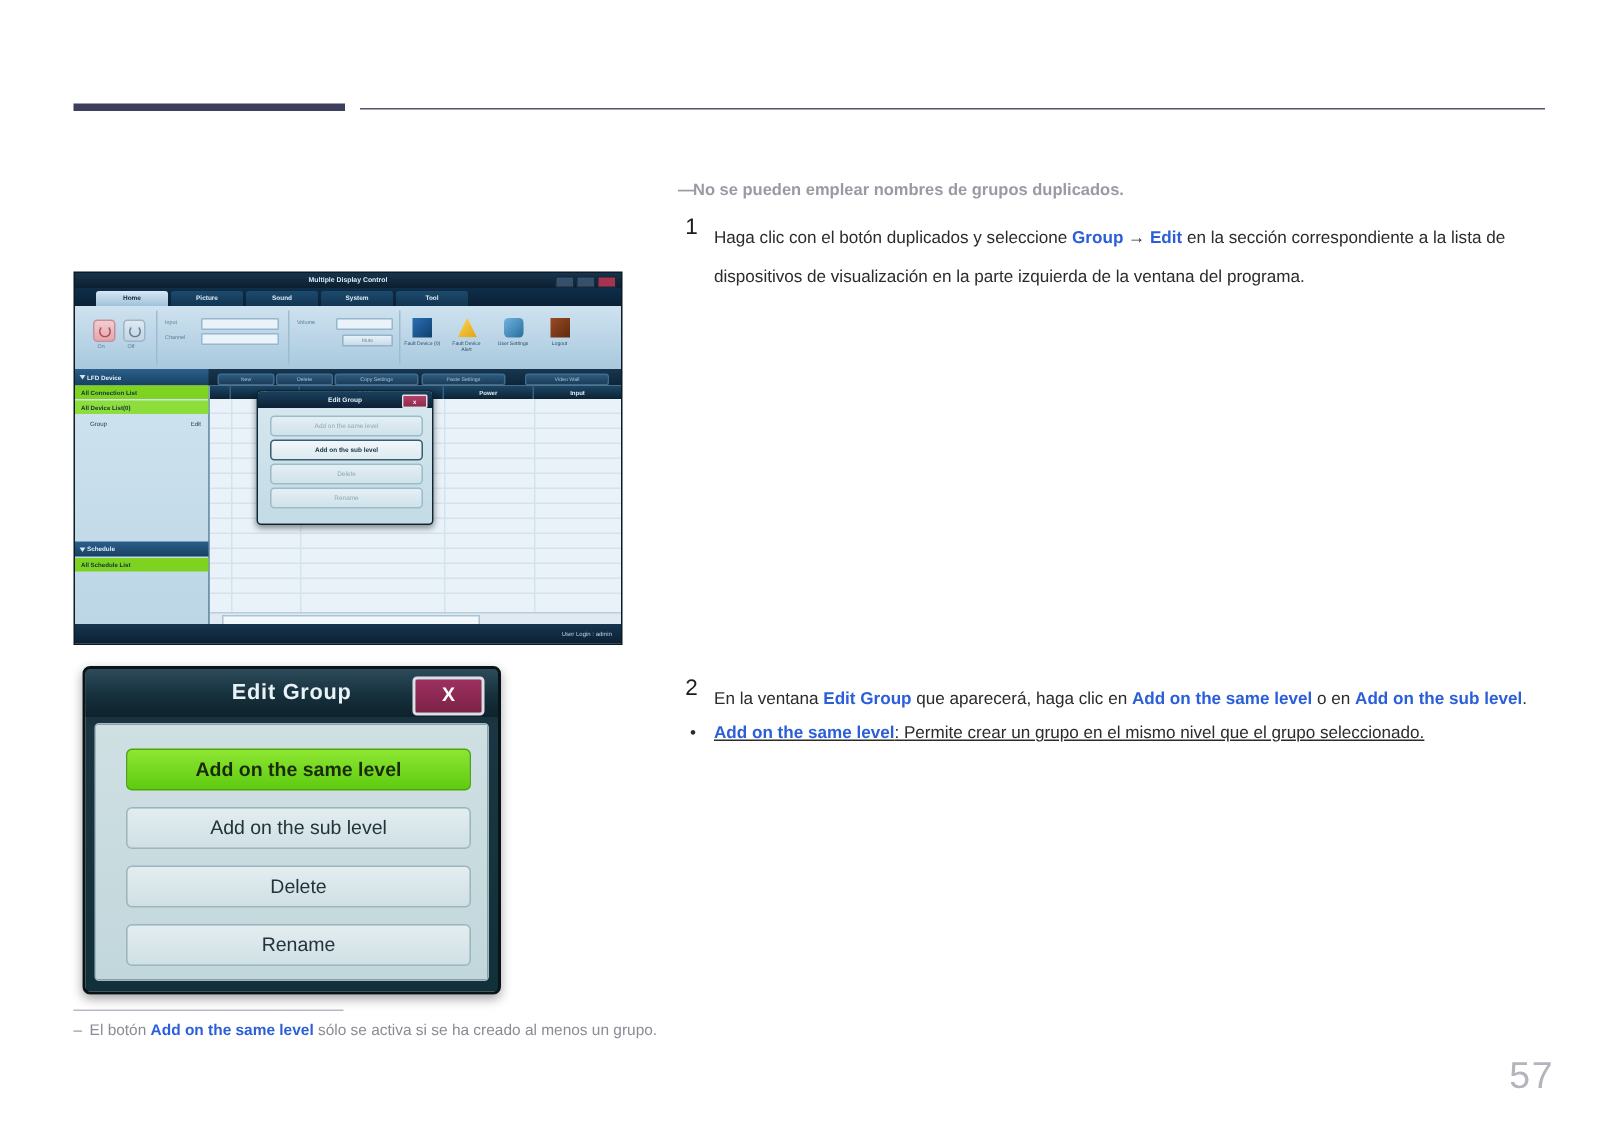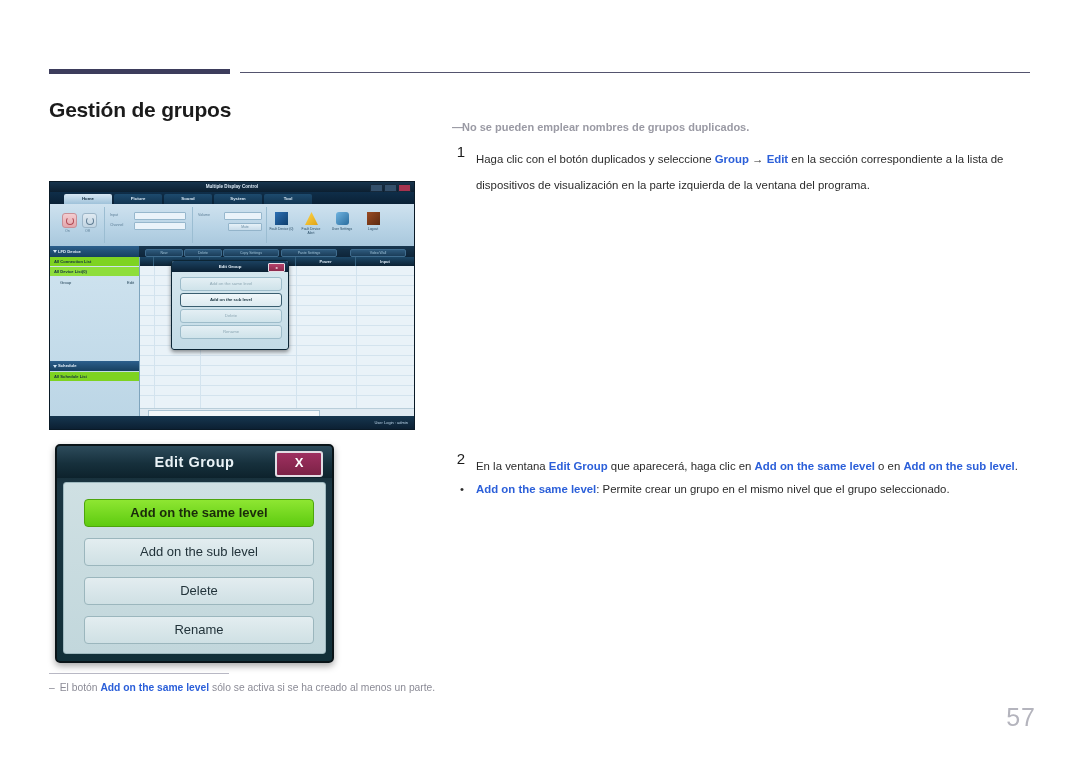--- a/index.html
+++ b/index.html
@@ -207,37 +207,36 @@
     position:absolute;left:0;top:0;width:18px;text-align:center;
     font-size:15px;color:#1b1b1b;
   }
   .step-txt{
     position:absolute;left:24px;top:3px;width:552px;
     font-size:11.4px;line-height:26px;color:#2b2b2b;
   }
   .step-txt b{color:#2b5fd9;}
   .bullet{position:absolute;width:580px;font-size:11.4px;color:#2b2b2b;}
   .bullet .dot{position:absolute;left:8px;top:0;color:#2b2b2b;}
-  .bullet .btxt{position:absolute;left:24px;top:0;width:552px;}
+  .bullet .btxt{position:absolute;left:24px;top:0;width:552px;text-decoration:underline;}
   .bullet b{color:#2b5fd9;}
 
   .pageno{
     position:absolute;right:44px;top:703px;
     font-size:25px;color:#b4b4bd;letter-spacing:1px;
   }
 </style>
 </head>
 <body>
 
 <div class="page">
 
   <div class="rule-thick"></div>
   <div class="rule-thin"></div>
 
-  <div class="page-title">Gestión de grupos</div>
 
   <div class="mdc">
 
     <div class="mdc-title">Multiple Display Control</div>
     <div class="mdc-wbtns">
       <div class="mdc-wbtn"></div>
       <div class="mdc-wbtn"></div>
       <div class="mdc-wbtn close"></div>
     </div>
     <div class="mdc-help"></div>
@@ -364,21 +363,21 @@
     <div class="dlg-body">
       <div class="dlg-btn primary" style="top:16px;">Add on the same level</div>
       <div class="dlg-btn" style="top:55px;">Add on the sub level</div>
       <div class="dlg-btn" style="top:94px;">Delete</div>
       <div class="dlg-btn" style="top:133px;">Rename</div>
     </div>
   </div>
 
   <div class="fn-rule"></div>
   <div class="footnote">
-    <span class="dash">–</span><span id="fn-rich"><span>El botón </span><b>Add on the same level</b><span> sólo se activa si se ha creado al menos un parte.</span></span>
+    <span class="dash">–</span><span id="fn-rich"><span>El botón </span><b>Add on the same level</b><span> sólo se activa si se ha creado al menos un grupo.</span></span>
   </div>
 
   <div class="note">
     <span class="dash">—</span><span>No se pueden emplear nombres de grupos duplicados.</span>
   </div>
 
   <div class="step" style="left:452px;top:143px;">
     <div class="step-num">1</div>
     <div class="step-txt" id="step1-rich"><span>Haga clic con el botón duplicados y seleccione </span><b>Group</b><span> → </span><b>Edit</b><span> en la sección correspondiente a la lista de dispositivos de visualización en la parte izquierda de la ventana del programa.</span></div>
   </div>

